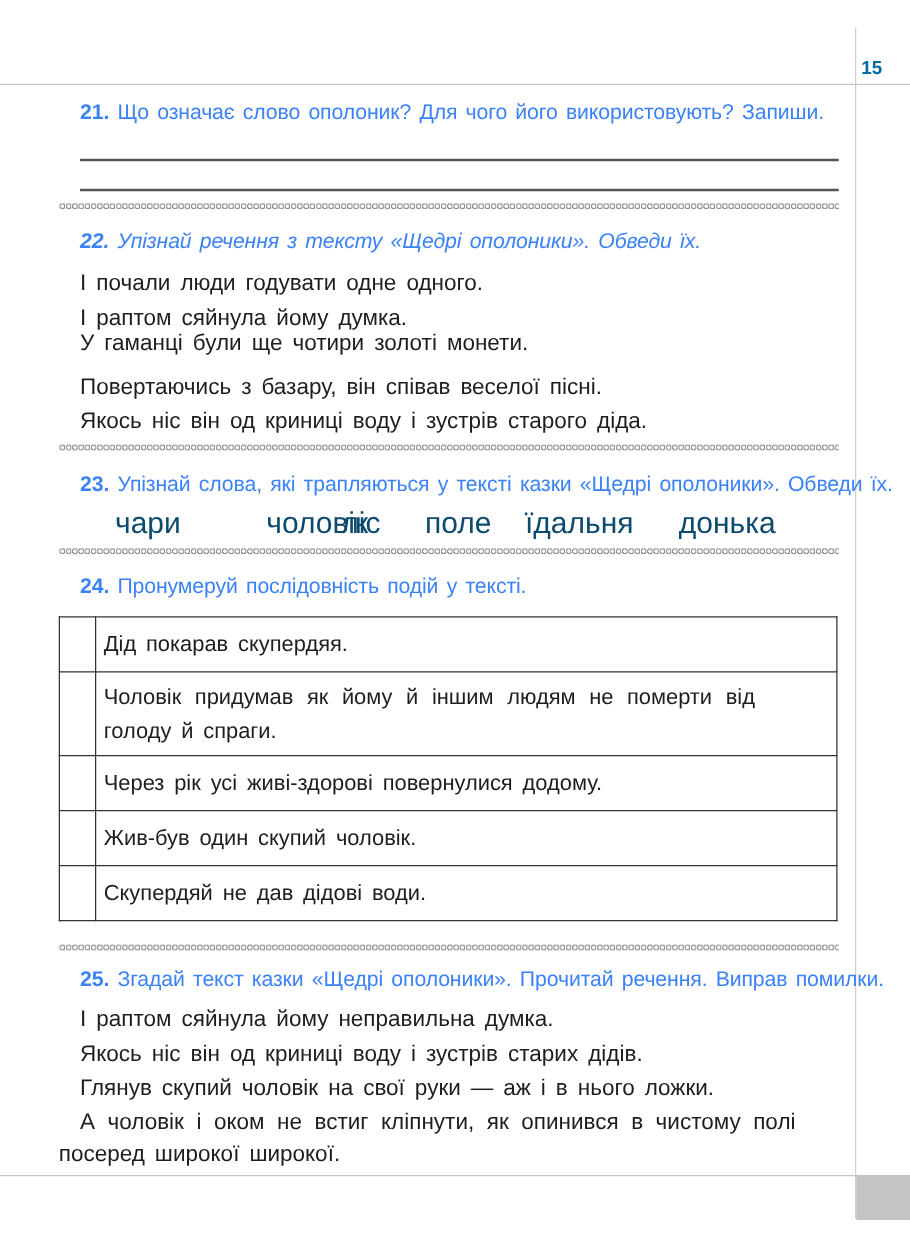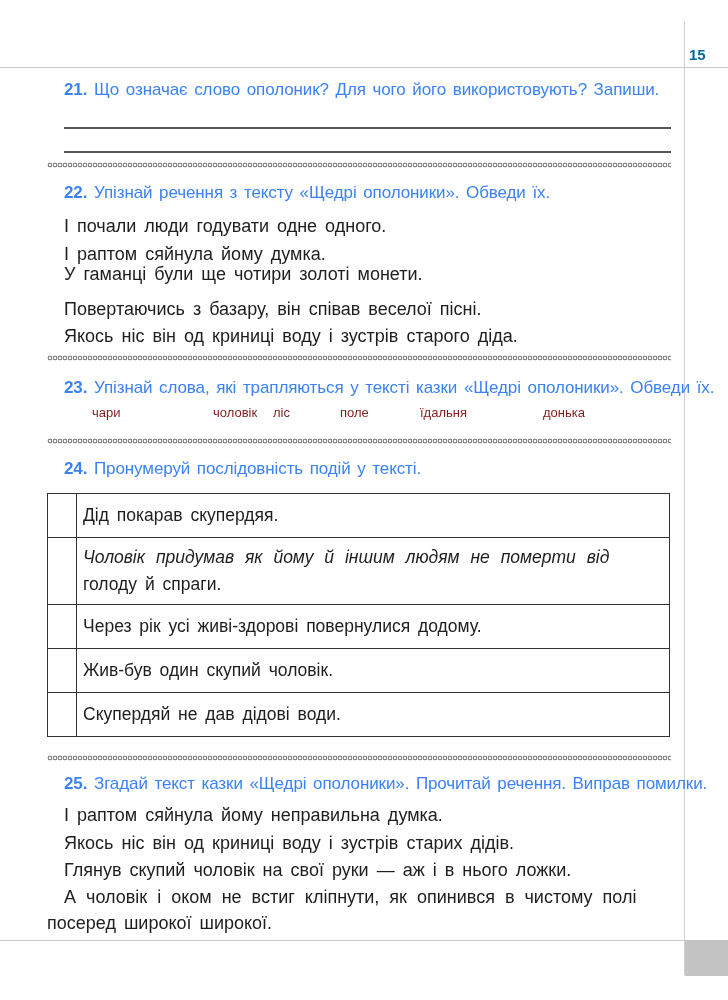--- a/index.html
+++ b/index.html
@@ -20,21 +20,21 @@
 
   .divider {
     position: absolute; left: 47px; width: 624px; height: 6px;
     background-image: radial-gradient(circle at 3px 3px, transparent 1.4px, #8a8a8a 1.5px, #8a8a8a 2.4px, transparent 2.6px);
     background-size: 5px 6px; background-repeat: repeat-x;
   }
 
   .sent { position: absolute; left: 64px; font-size: 18px; word-spacing: 3px; color: #1e1e1e; white-space: nowrap; }
 
   .words { position: absolute; left: 64px; top: 405px; width: 560px; height: 24px; }
-  .word { position: absolute; top: 0; font-size: 13px; color: #7f1d1d; white-space: nowrap; }
+  .word { position: absolute; top: 0; font-size: 24px; color: #0c4a6e; white-space: nowrap; }
 
   table.seq { position: absolute; left: 47px; top: 493px; width: 623px; border-collapse: collapse; }
   table.seq td { border: 1.5px solid #333; font-size: 17.5px; color: #1e1e1e; word-spacing: 3px; padding: 0 6px; vertical-align: middle; }
   table.seq td.num { width: 28px; padding: 0; }
   table.seq tr.r1 td { height: 43px; }
   table.seq tr.r2 td { height: 66px; line-height: 27px; text-align: justify; }
   table.seq tr.r3 td, table.seq tr.r4 td, table.seq tr.r5 td { height: 43px; }
   .justify-line { display: flex; justify-content: space-between; }
 </style>
 </head>
@@ -47,21 +47,21 @@
 <div class="page-num">15</div>
 
 <div class="q" style="top:80px;">
   <b>21.</b>
   <span>Що означає слово ополоник? Для чого його використовують? Запиши.</span>
 </div>
 <div class="answer-line" style="top:127px;"></div>
 <div class="answer-line" style="top:151px;"></div>
 <div class="divider" style="top:162px;"></div>
 
-<div class="q" style="top:183px;">
+<div class="q" style="top:183px;font-style:italic;">
   <b>22.</b>
   <span>Упізнай речення з тексту «Щедрі ополоники». Обведи їх.</span>
 </div>
 <div class="sent" style="top:216px;">І почали люди годувати одне одного.</div>
 <div class="sent" style="top:244px;">І раптом сяйнула йому думка.</div>
 <div class="sent" style="top:264px;">У гаманці були ще чотири золоті монети.</div>
 <div class="sent" style="top:299px;">Повертаючись з базару, він співав веселої пісні.</div>
 <div class="sent" style="top:326px;">Якось ніс він од криниці воду і зустрів старого діда.</div>
 <div class="divider" style="top:355px;"></div>
 
@@ -86,21 +86,21 @@
 <table class="seq">
   <tbody>
       <tr class="r1">
     <td class="num"></td>
     <td>Дід покарав скупердяя.</td>
   </tr>
   <tr class="r2">
     <td class="num"></td>
     <td>
       <div class="justify-line">
-            <span style="word-spacing:6px;font-style:italic;">Чоловік придумав як йому й іншим людям не померти від</span>
+            <span style="word-spacing:6px;">Чоловік придумав як йому й іншим людям не померти від</span>
           </div>
       <div>голоду й спраги.</div>
     </td>
   </tr>
   <tr class="r3">
     <td class="num"></td>
     <td>Через рік усі живі-здорові повернулися додому.</td>
   </tr>
   <tr class="r4">
     <td class="num"></td>

